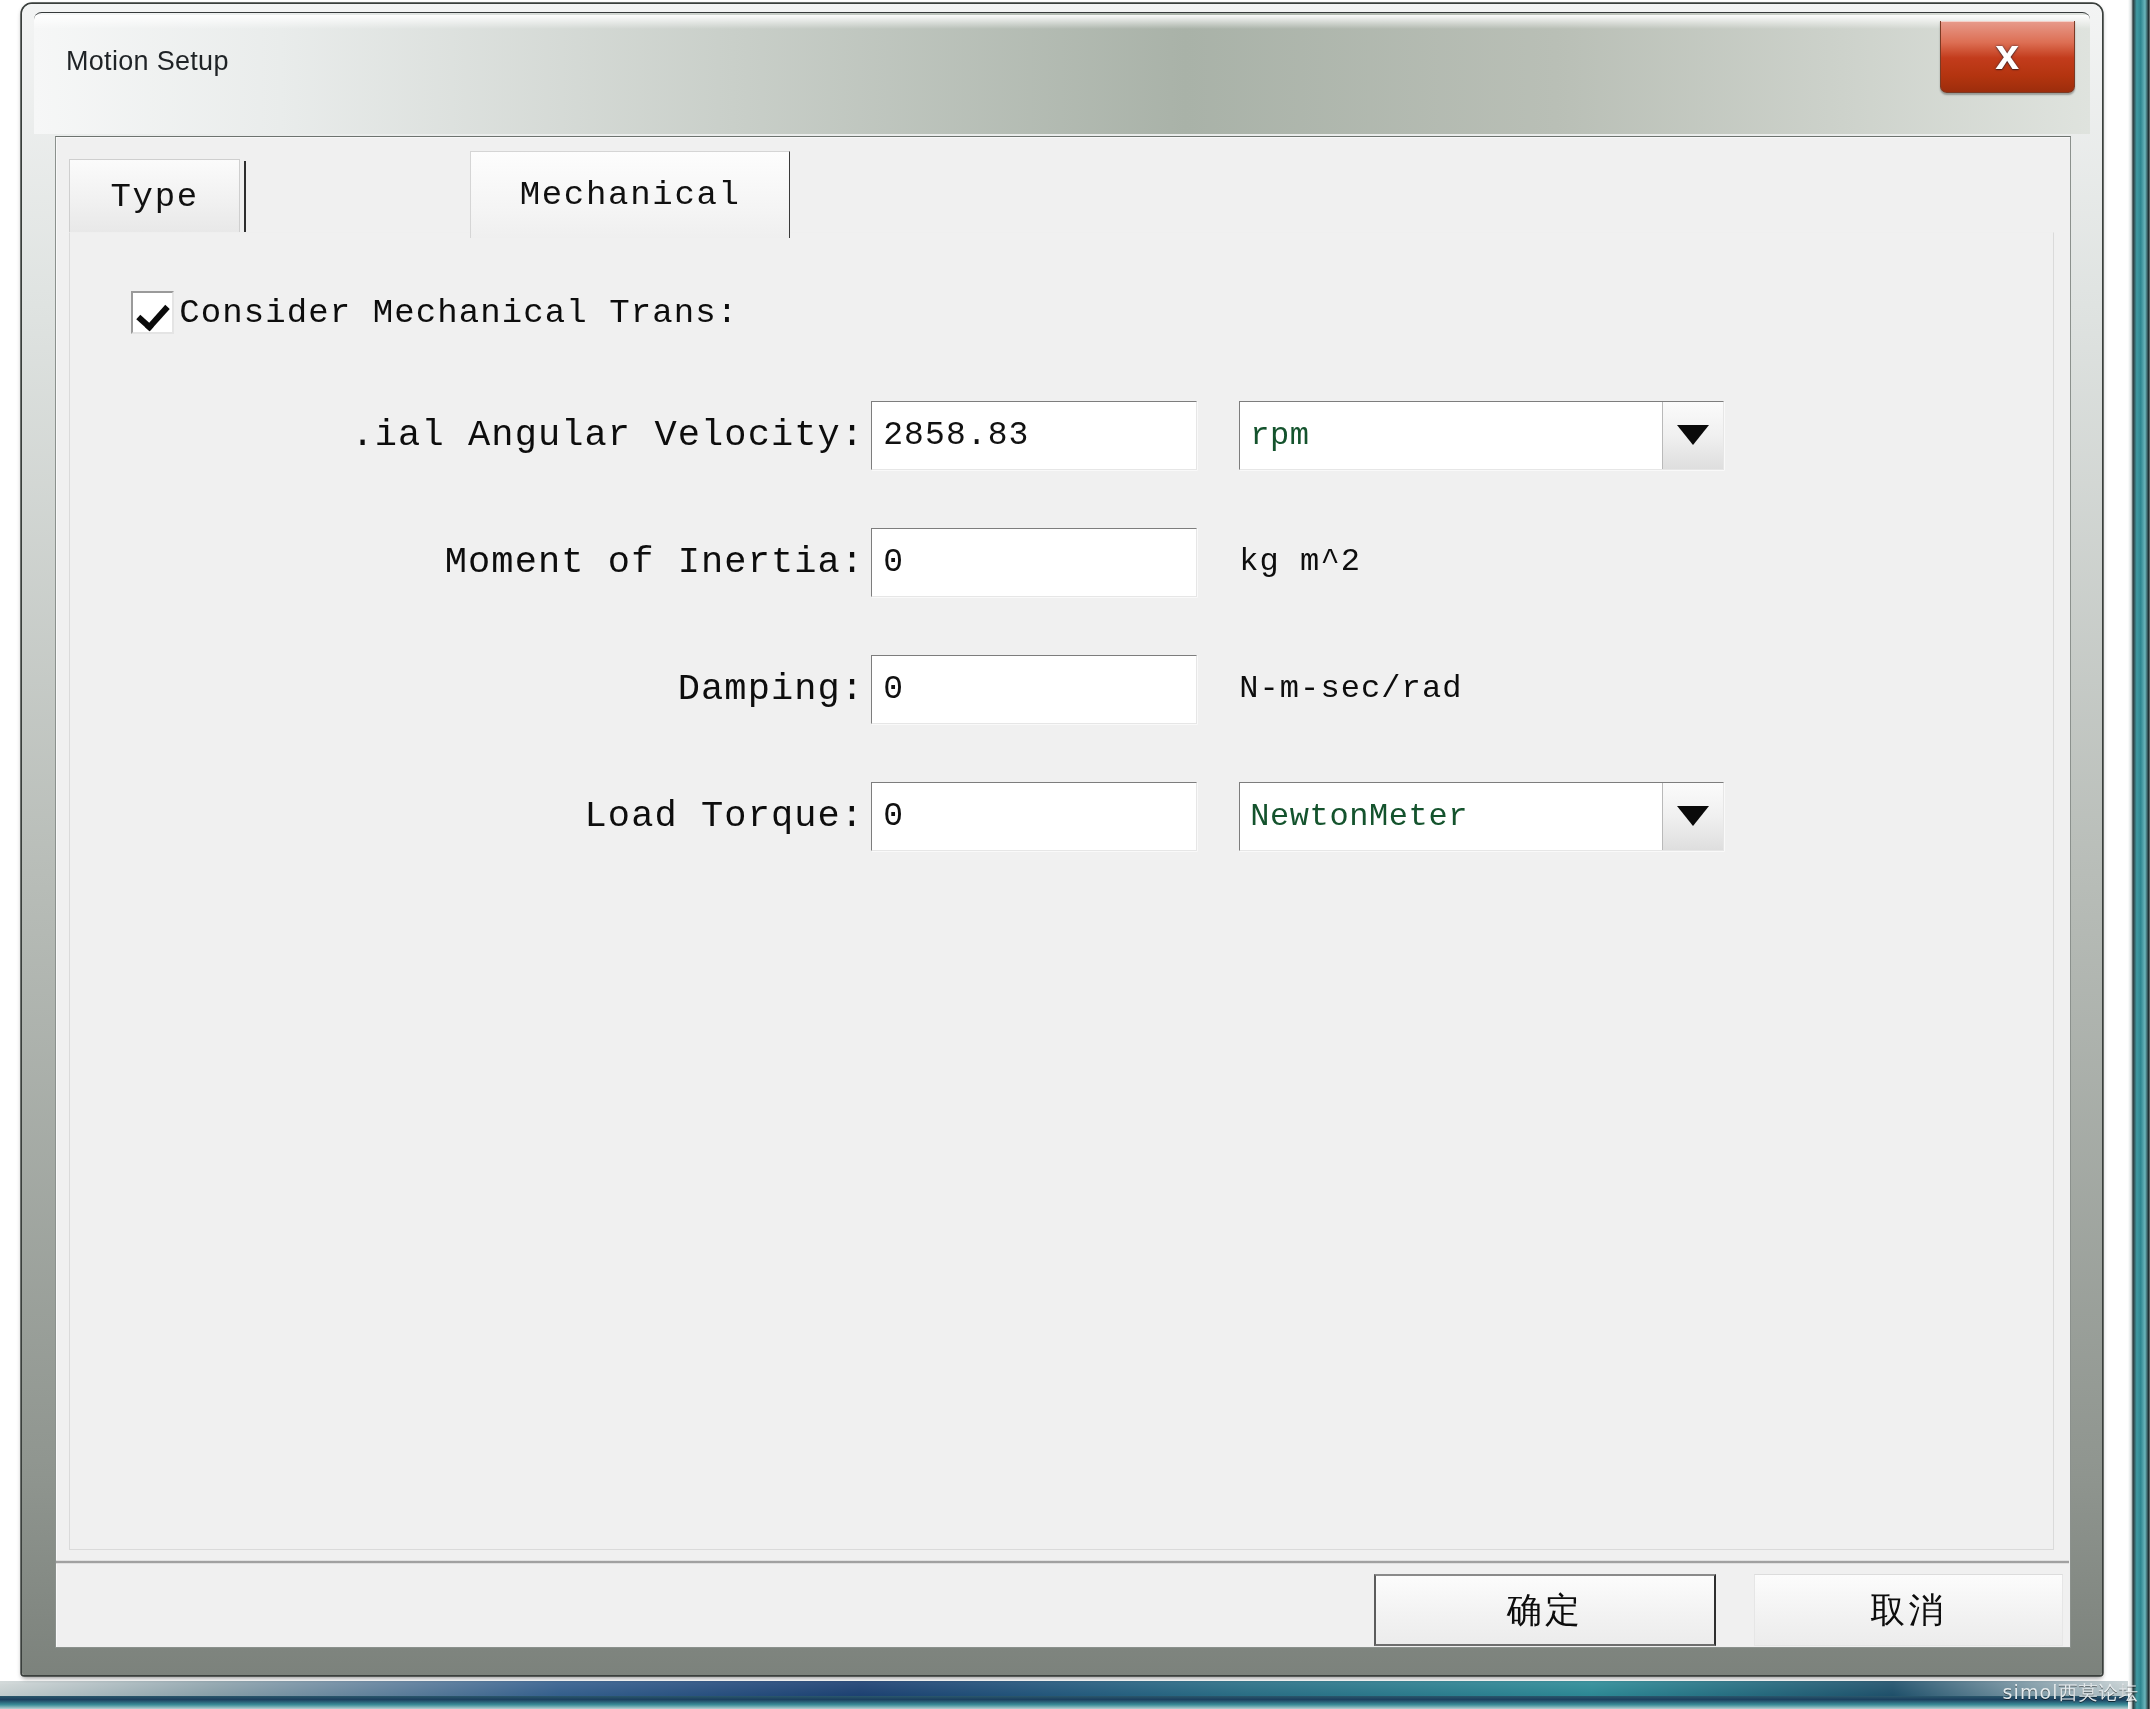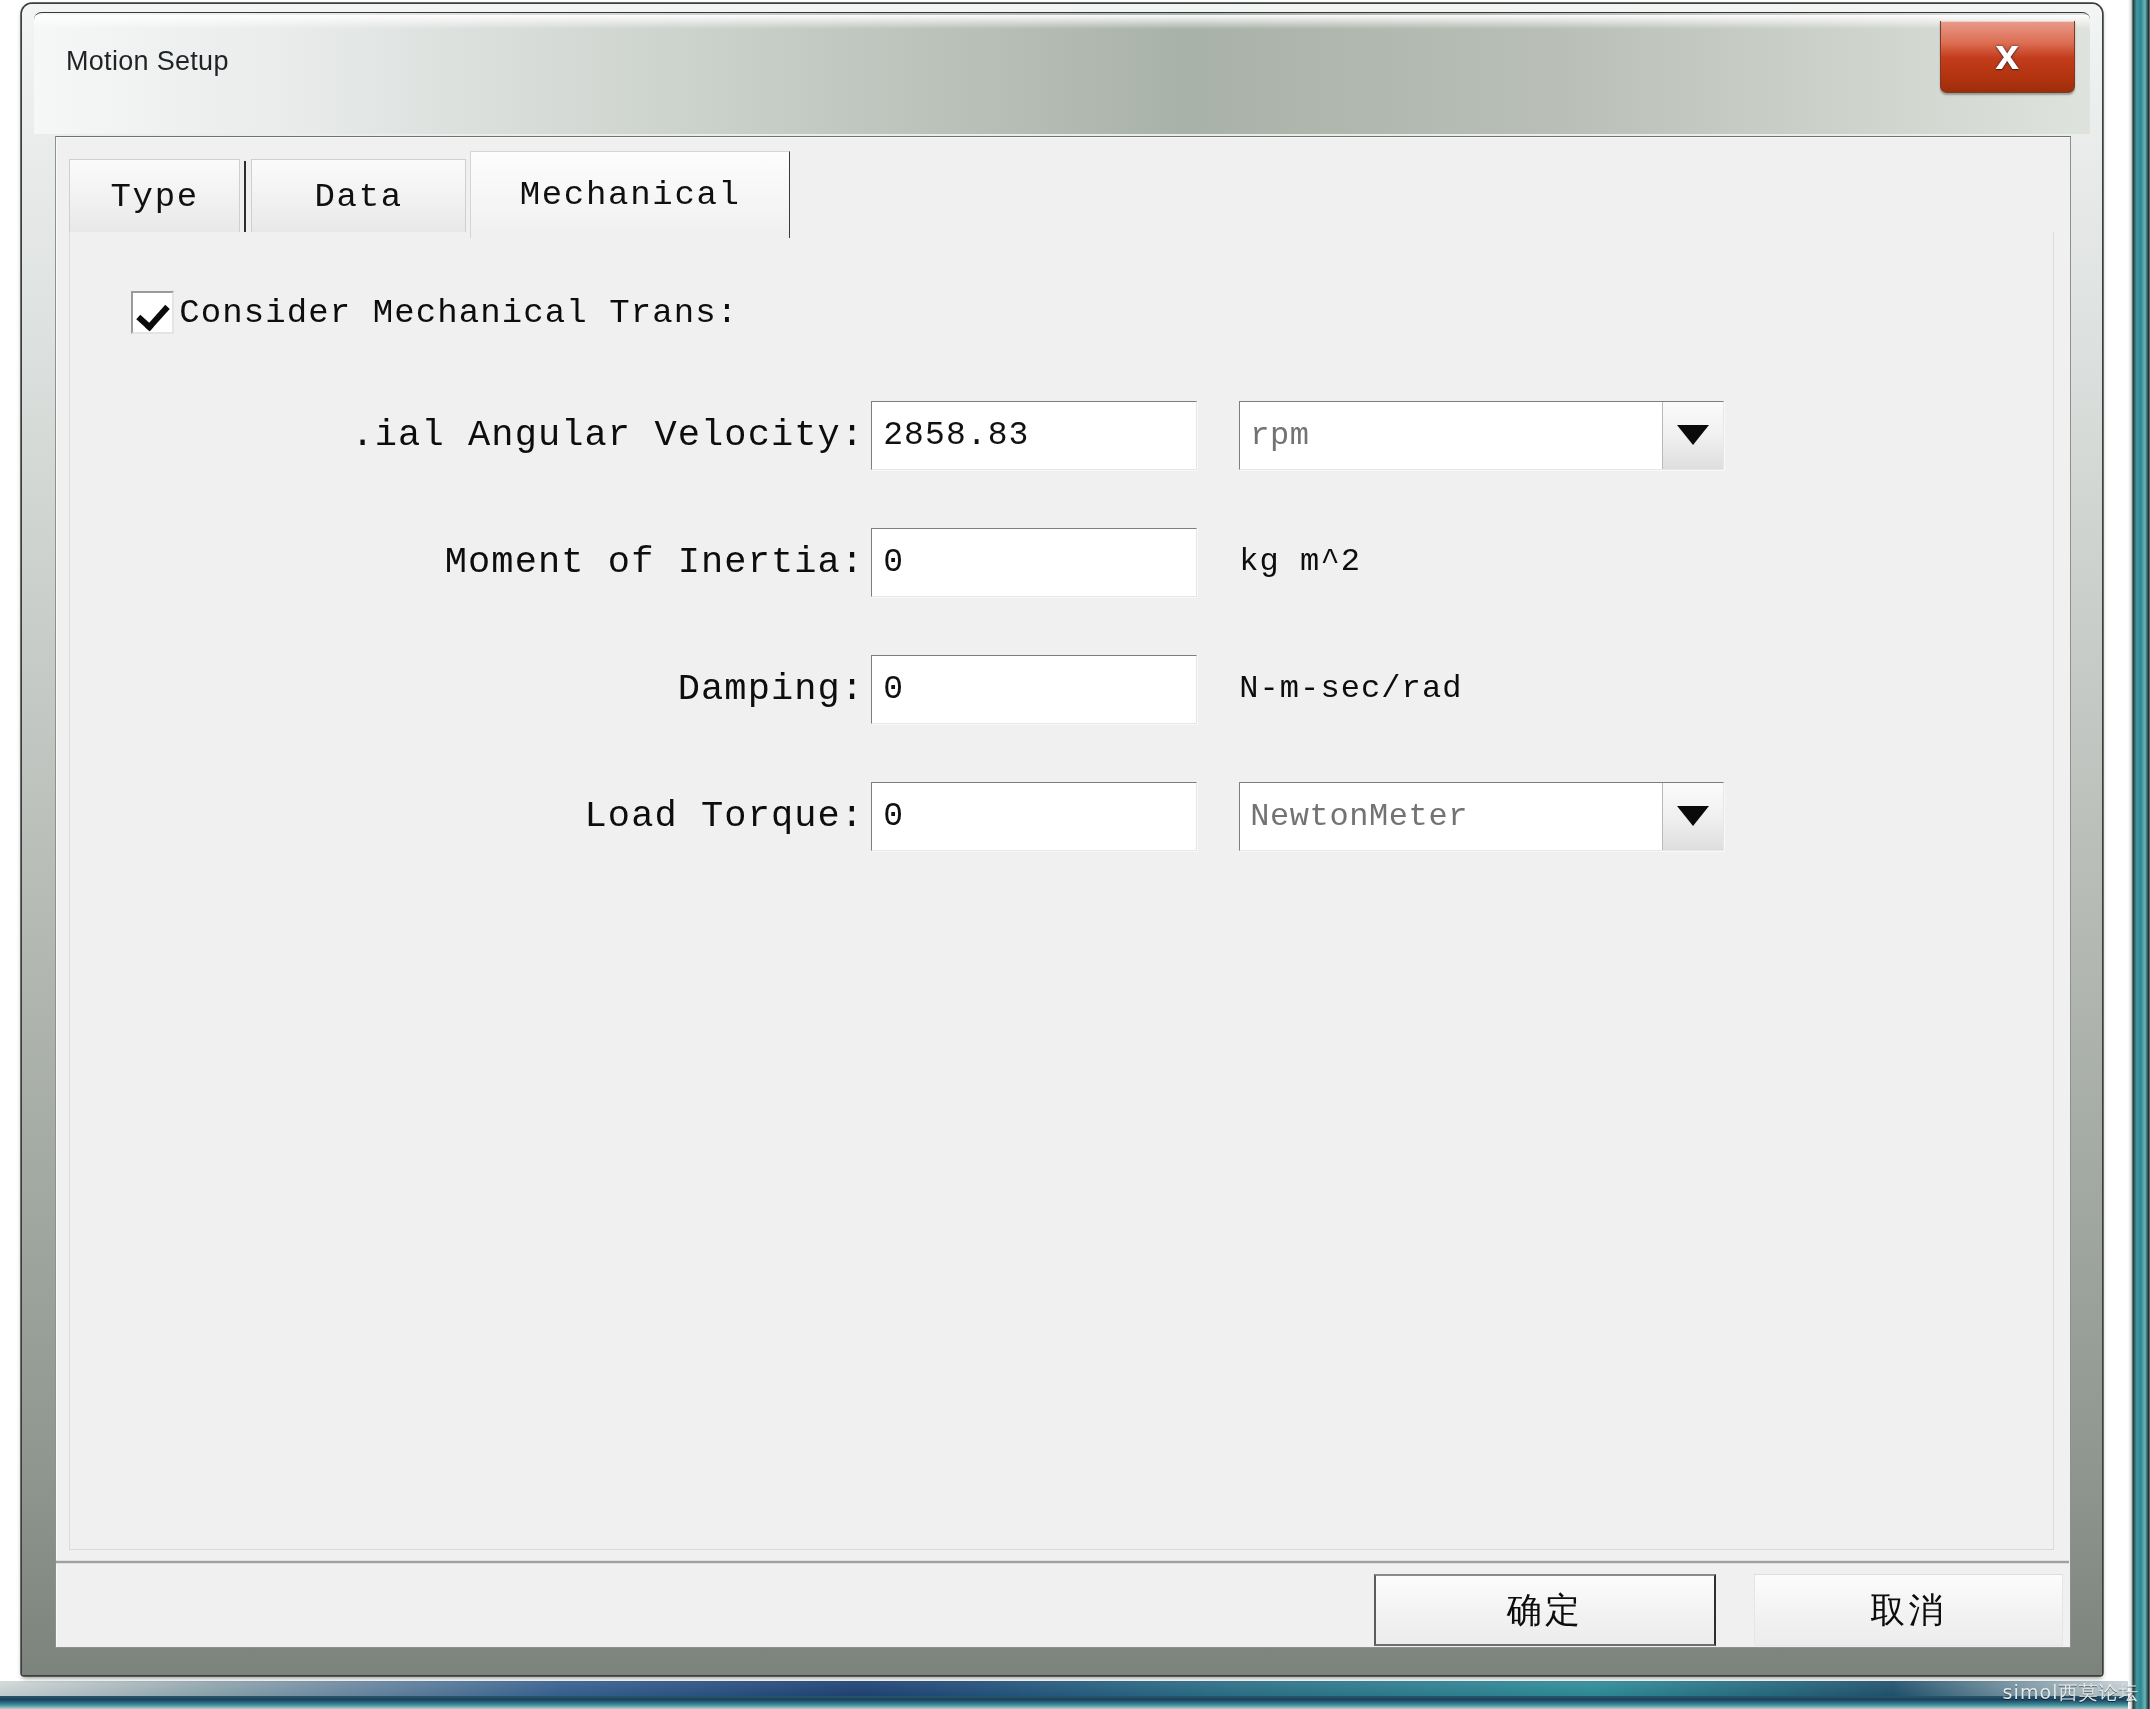--- a/index.html
+++ b/index.html
@@ -311,21 +311,21 @@
     display: flex;
     align-items: center;
     cursor: pointer;
     box-shadow: 0.6px 0.6px 0 #ffffff;
   }
   .combo-text {
     flex: 1;
     padding-left: 10px;
     font-family: "Liberation Mono", monospace;
     font-size: 32px;
-    color: #737373;
+    color: #14532d;
     letter-spacing: 0.6px;
     white-space: nowrap;
     overflow: hidden;
   }
   .combo-arrow {
     width: 61px;
     height: 100%;
     background: linear-gradient(180deg,#fbfbfb 0%, #f0f0f0 50%, #dedede 100%);
     border-left: 1.1px solid #b9b9b9;
     display: flex;
@@ -446,23 +446,20 @@
     </div>
   </div>
 
   <div class="client">
 
     <div class="tabstrip">
       <div class="tab inactive" style="left:0px;width:171px;">
         <span>Type</span>
       </div>
       <div class="tab-sep" style="left:175px;"></div>
-      <div class="tab inactive" style="left:182px;width:215px;">
-        <span>Data</span>
-      </div>
       <div class="tab active" style="left:401px;width:320px;">
         <span>Mechanical</span>
       </div>
       <div class="tab-underline"></div>
     </div>
 
     <div class="tabpage">
 
       <div class="checkbox-row">
         <span class="checkbox"></span>

